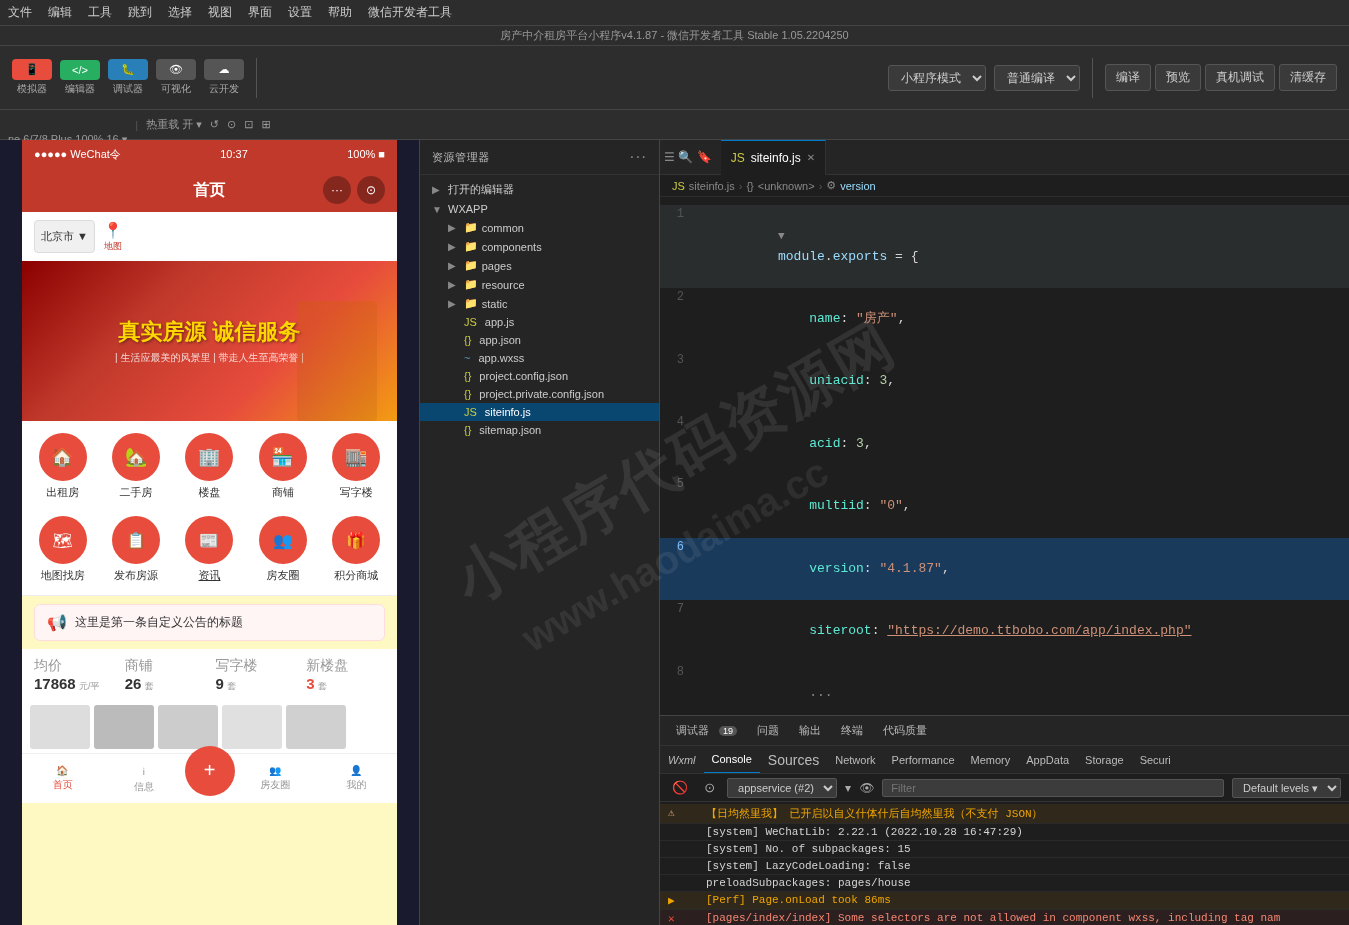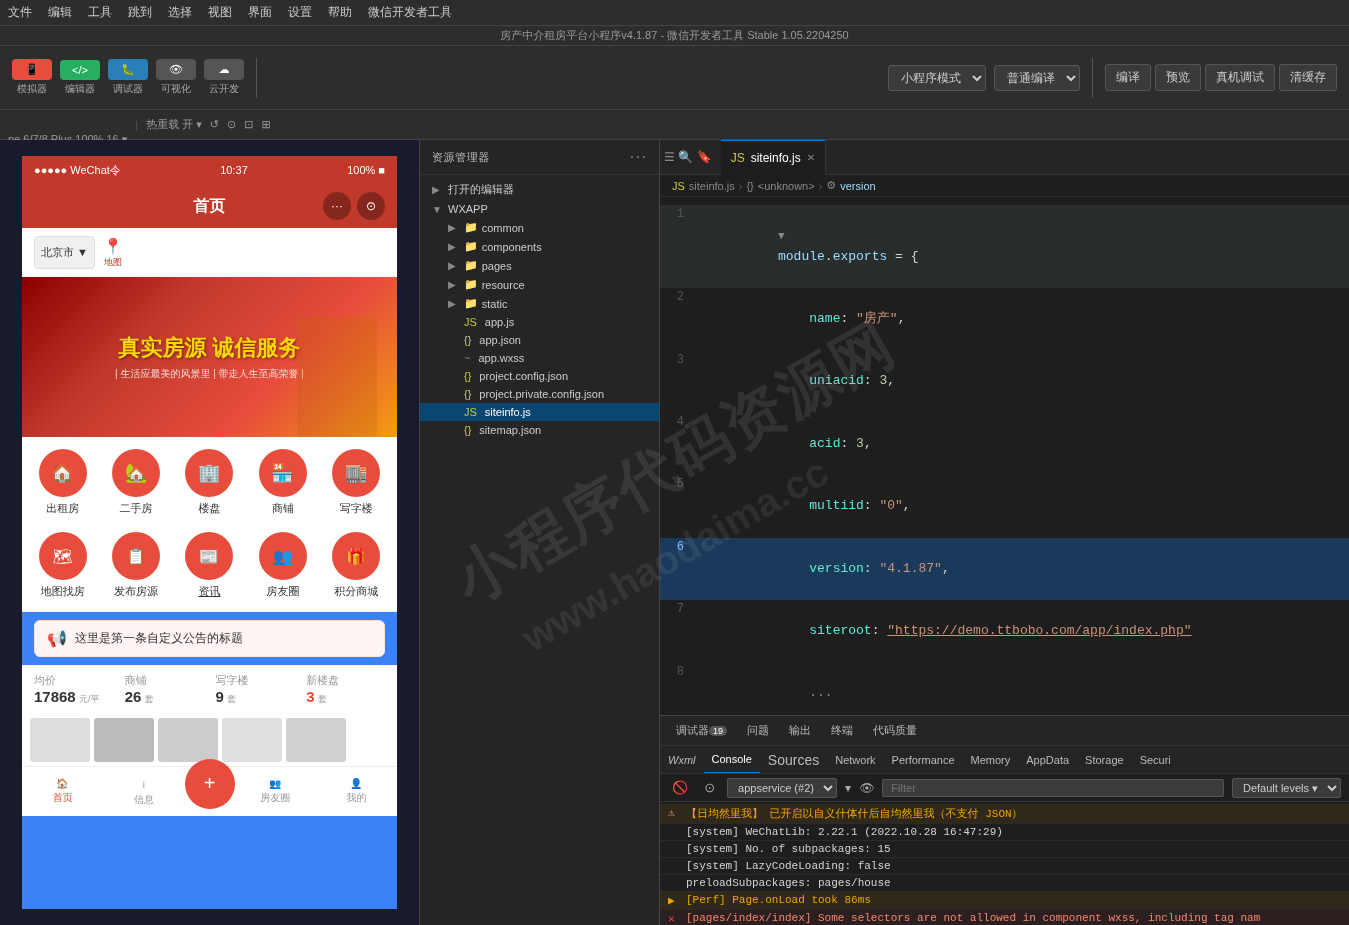--- a/index.html
+++ b/index.html
@@ -112,22 +112,22 @@
     
     .phone-panel {
       width: 420px;
       background: #1a1a2e;
       border-right: 1px solid #444;
       display: flex;
       flex-direction: column;
       overflow: hidden;
     }
     .phone-frame {
-      background: #3b82f6;
-      margin: 16px auto;
+      background: #fef9c3;
+      margin: 0 auto;
       width: 375px;
       flex: 1;
       overflow: hidden;
       position: relative;
     }
     .phone-status-bar {
       background: #c0392b;
       color: #fff;
       display: flex;
       align-items: center;
@@ -461,21 +461,21 @@
       color: #bbb;
       cursor: pointer;
       position: relative;
     }
     .devtools-badge {
       background: #555;
       color: #fff;
       border-radius: 8px;
       padding: 0 4px;
       font-size: 9px;
-      margin-left: 0;
+      margin-left: 10px;
     }
     .devtools-toolbar {
       background: #1e1e1e;
       display: flex;
       align-items: center;
       height: 28px;
       border-bottom: 1px solid #333;
       padding: 0 8px;
       gap: 8px;
     }
@@ -516,21 +516,21 @@
       display: flex;
       align-items: flex-start;
       gap: 4px;
       border-bottom: 1px solid #2a2a2a;
     }
     .log-line.warning { background: rgba(255,165,0,0.08); }
     .log-line.error { background: rgba(220,50,50,0.08); }
     .log-icon { width: 14px; flex-shrink: 0; }
     .log-icon.warn { color: #e8a87c; }
     .log-icon.tri { color: #f0a500; }
-    .log-text { color: #d4d4d4; flex: 1; }
+    .log-text { color: #d4d4d4; flex: 1; margin-left: 20px; }
     .log-text.warn-text { color: #f0a500; }
 
     
     .watermark {
       position: fixed;
       top: 50%;
       left: 50%;
       transform: translate(-50%, -50%) rotate(-30deg);
       font-size: 60px;
       font-weight: bold;
@@ -559,21 +559,21 @@
       padding: 4px 8px;
       gap: 4px;
     }
     .stat-card {
       display: flex;
       flex-direction: column;
       align-items: flex-start;
       flex: 1;
       padding: 4px;
     }
-    .stat-card-label { font-size: 11px; color: #999; }
+    .stat-card-label { font-size: 14px; color: #999; }
 
     
     .thumb-row {
       background: #fff;
       display: flex;
       gap: 4px;
       padding: 4px 8px;
       overflow: hidden;
     }
     .thumb-item {

